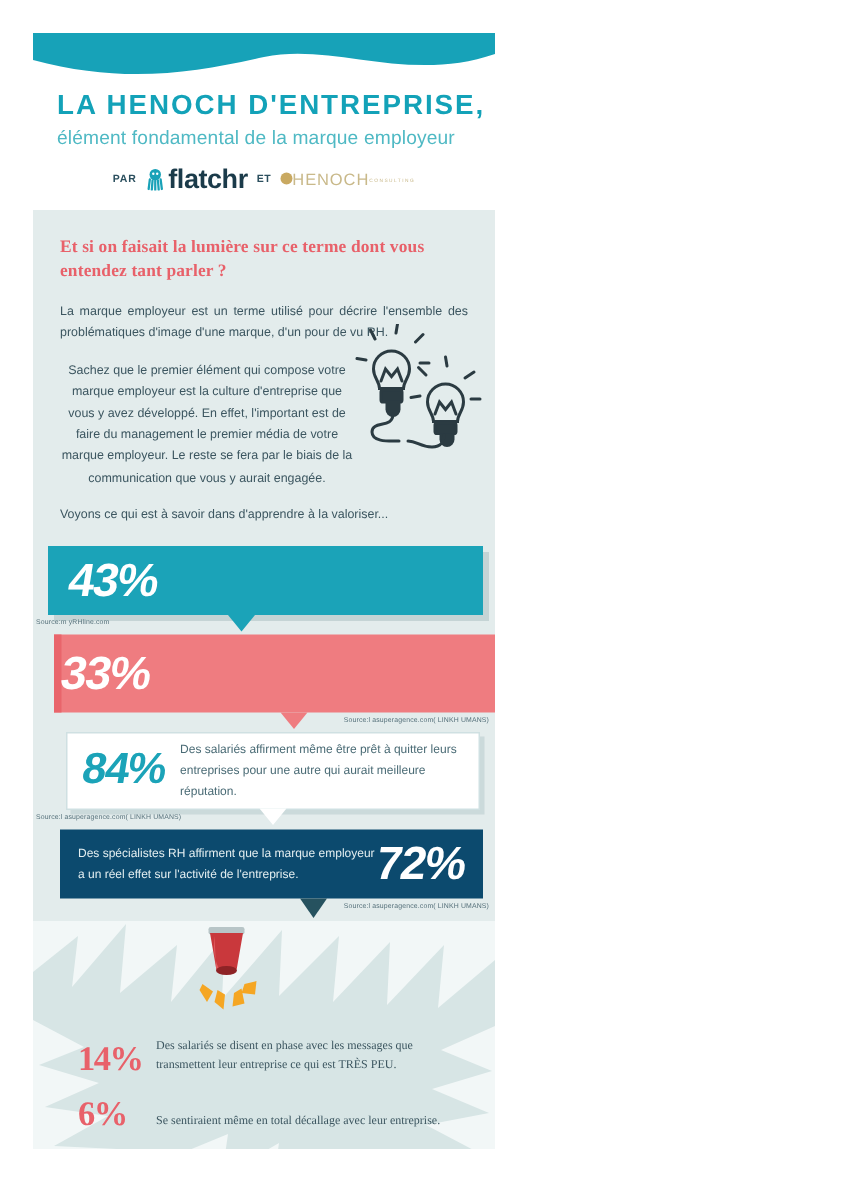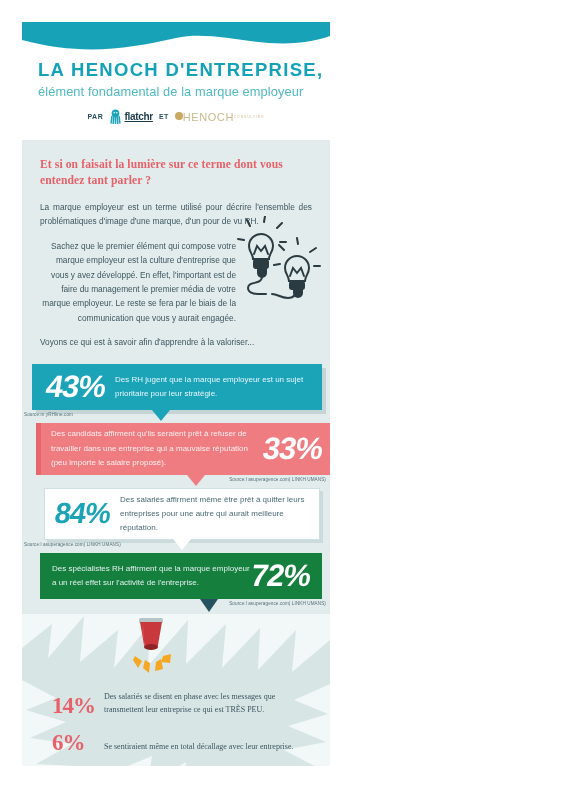--- a/index.html
+++ b/index.html
@@ -44,21 +44,21 @@
   }
   .logo-row {
     position: absolute; left: 0; right: 0; top: 87px;
     display: flex; align-items: center; justify-content: center;
     gap: 6px;
   }
   .logo-par { font-size: 7px; font-weight: bold; color: #2b4f5e; letter-spacing: .6px; }
   .logo-et  { font-size: 7px; font-weight: bold; color: #2b4f5e; letter-spacing: .4px; }
   .logo-flatchr { display: flex; align-items: center; gap: 2px; }
   .flatchr-mark { width: 13px; height: 15px; display:block; }
-  .flatchr-word { font-size: 10px; font-weight: bold; color: #1b3b4a; letter-spacing: -0.3px; text-decoration: underline; }
+  .flatchr-word { font-size: 18px; font-weight: bold; color: #1b3b4a; letter-spacing: -0.3px; }
   .logo-henoch { display:flex; flex-direction: row; align-items:center; }
   .henoch-dot { width: 8px; height: 8px; border-radius: 50%; background: #c9a961; margin-bottom: 1px; }
   .henoch-word { font-size: 11px; color: #c9b98a; letter-spacing: 0.6px; font-family: "Liberation Sans", sans-serif; }
   .henoch-sub { font-size: 3.2px; color: #c9b98a; letter-spacing: 1px; margin-top: 1px; }
 
   
   .intro { position: relative; padding: 17px 18px 0 18px; }
   .intro-head {
     font-family: "Liberation Serif", serif;
     font-weight: bold;
@@ -67,21 +67,21 @@
     line-height: 1.42;
     letter-spacing: 0.1px;
   }
   .intro p {
     font-size: 8.3px;
     color: #3c5660;
     line-height: 1.74;
     margin-top: 10px;
     text-align: justify;
   }
-  .intro p.narrow { width: 196px; text-align: right; }
+  .intro p.narrow { width: 196px; text-align: center; }
   .bulbs { position: absolute; right: 8px; top: 76px; width: 86px; height: 86px; }
 
   
   .stat { position: relative; }
   .source {
     font-size: 4.6px;
     color: #55707a;
     letter-spacing: 0.1px;
     padding: 2px 0 0 2px;
   }
@@ -135,21 +135,21 @@
   .block84 .num {
     font-size: 29px; font-weight: bold; color: #1ba3b8;
     transform: skewX(-9deg); margin: 0 10px 0 10px; letter-spacing: -1px;
   }
   .block84 .txt { font-size: 8px; color: #4a6b75; line-height: 1.74; }
   .tail84 { left: 128px; bottom: -11px; border-top: 11px solid #ffffff; }
 
   
   .block72 {
     position: relative; margin: 6px 8px 0 18px;
-    background: #15803d;
+    background: #0c4a6e;
     height: 46px;
     display: flex; align-items: center; justify-content: center;
   }
   .block72 .txt { font-size: 8px; color: #e3eef0; line-height: 1.75; padding-left: 12px; flex: 1; }
   .block72 .num {
     font-size: 31px; font-weight: bold; color: #ffffff;
     transform: skewX(-9deg); margin-right: 12px; letter-spacing: -1px;
   }
   .tail72 { left: 160px; bottom: -13px; border-top: 13px solid #26525f; }
 
@@ -208,21 +208,21 @@
         <span class="henoch-sub">CONSULTING</span>
       </span>
     </div>
 
   </div>
 
   <div class="intro">
     <div class="intro-head">Et si on faisait la lumière sur ce terme dont vous entendez tant parler ?</div>
     <p>La marque employeur est un terme utilisé pour décrire l'ensemble des problématiques d'image d'une marque, d'un pour de vu RH.</p>
     <p class="narrow">Sachez que le premier élément qui compose votre marque employeur est la culture d'entreprise que vous y avez développé. En effet, l'important est de faire du management le premier média de votre marque employeur. Le reste se fera par le biais de la communication que vous y aurait engagée.</p>
-    <p>Voyons ce qui est à savoir afin d'apprendre à la valoriser...</p>
+    <p>Voyons ce qui est à savoir dans d'apprendre à la valoriser...</p>
 
     <svg class="bulbs" viewBox="0 0 86 86">
       <g stroke="#2b3b42" stroke-width="2" fill="none" stroke-linecap="round">
         <path d="M14,10 L11,4 M28,6 L29,0 M41,12 L46,7 M8,24 L2,23 M44,26 L50,26"></path>
         <path d="M13,30 a12,12 0 1,1 24,0 c0,6 -4,8 -4,13 l-16,0 c0,-5 -4,-7 -4,-13 z"></path>
         <path d="M18,38 l3,-8 l4,5 l4,-5 l3,8"></path>
         <rect x="18" y="44" width="14" height="8" rx="1.4" fill="#2b3b42"></rect>
         <path d="M21,52 l0,5 a5,5 0 0,0 10,0 l0,-5" fill="#2b3b42" stroke="none"></path>
         <path d="M26,60 C26,70 12,64 12,72 C12,79 24,78 30,78"></path>
         <path d="M48,34 l-5,-5 M62,28 l-1,-6 M74,36 l6,-4 M44,48 l-6,1 M78,50 l6,0"></path>
@@ -231,29 +231,27 @@
         <rect x="54" y="66" width="14" height="7" rx="1.4" fill="#2b3b42"></rect>
         <path d="M57,73 l0,4 a5,5 0 0,0 10,0 l0,-4" fill="#2b3b42" stroke="none"></path>
         <path d="M36,78 C42,78 44,82 52,82 C58,82 60,78 60,74"></path>
       </g>
     </svg>
   </div>
 
   <div class="stat">
     <div class="block43">
       <span class="num">43%</span>
-      <span class="txt">Des RH jugent que la marque employeur est un sujet prioritaire pour leur stratégie.</span>
       <span class="bubble-tail tail43"></span>
     </div>
     <div class="source">Source:m yRHline.com</div>
   </div>
 
   <div class="stat">
     <div class="block33">
-      <span class="txt">Des candidats affirment qu'ils seraient prêt à refuser de travailler dans une entreprise qui a mauvaise réputation (peu importe le salaire proposé).</span>
       <span class="num">33%</span>
       <span class="bubble-tail tail33"></span>
     </div>
     <div class="source right">Source:l asuperagence.com( LINKH UMANS)</div>
   </div>
 
   <div class="stat">
     <div class="block84">
       <span class="num">84%</span>
       <span class="txt">Des salariés affirment même être prêt à quitter leurs entreprises pour une autre qui aurait meilleure réputation.</span>

